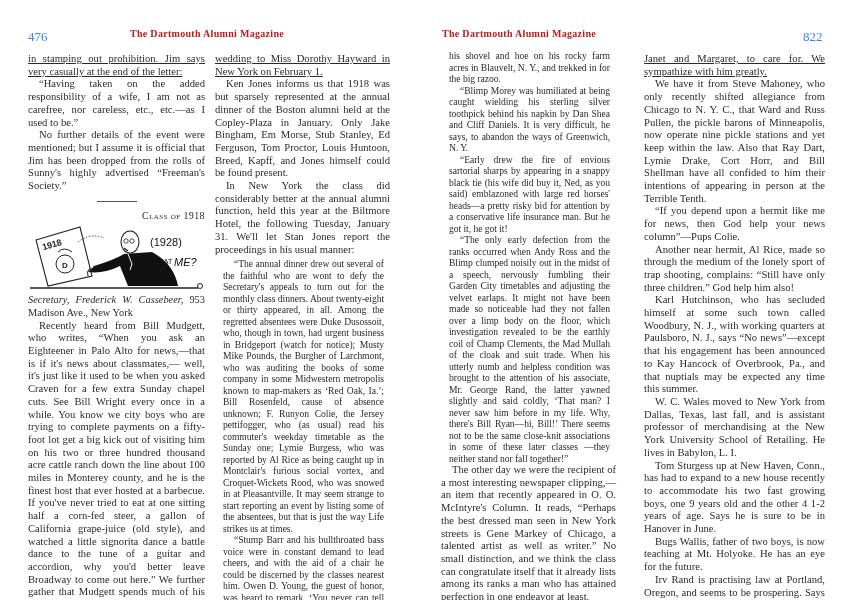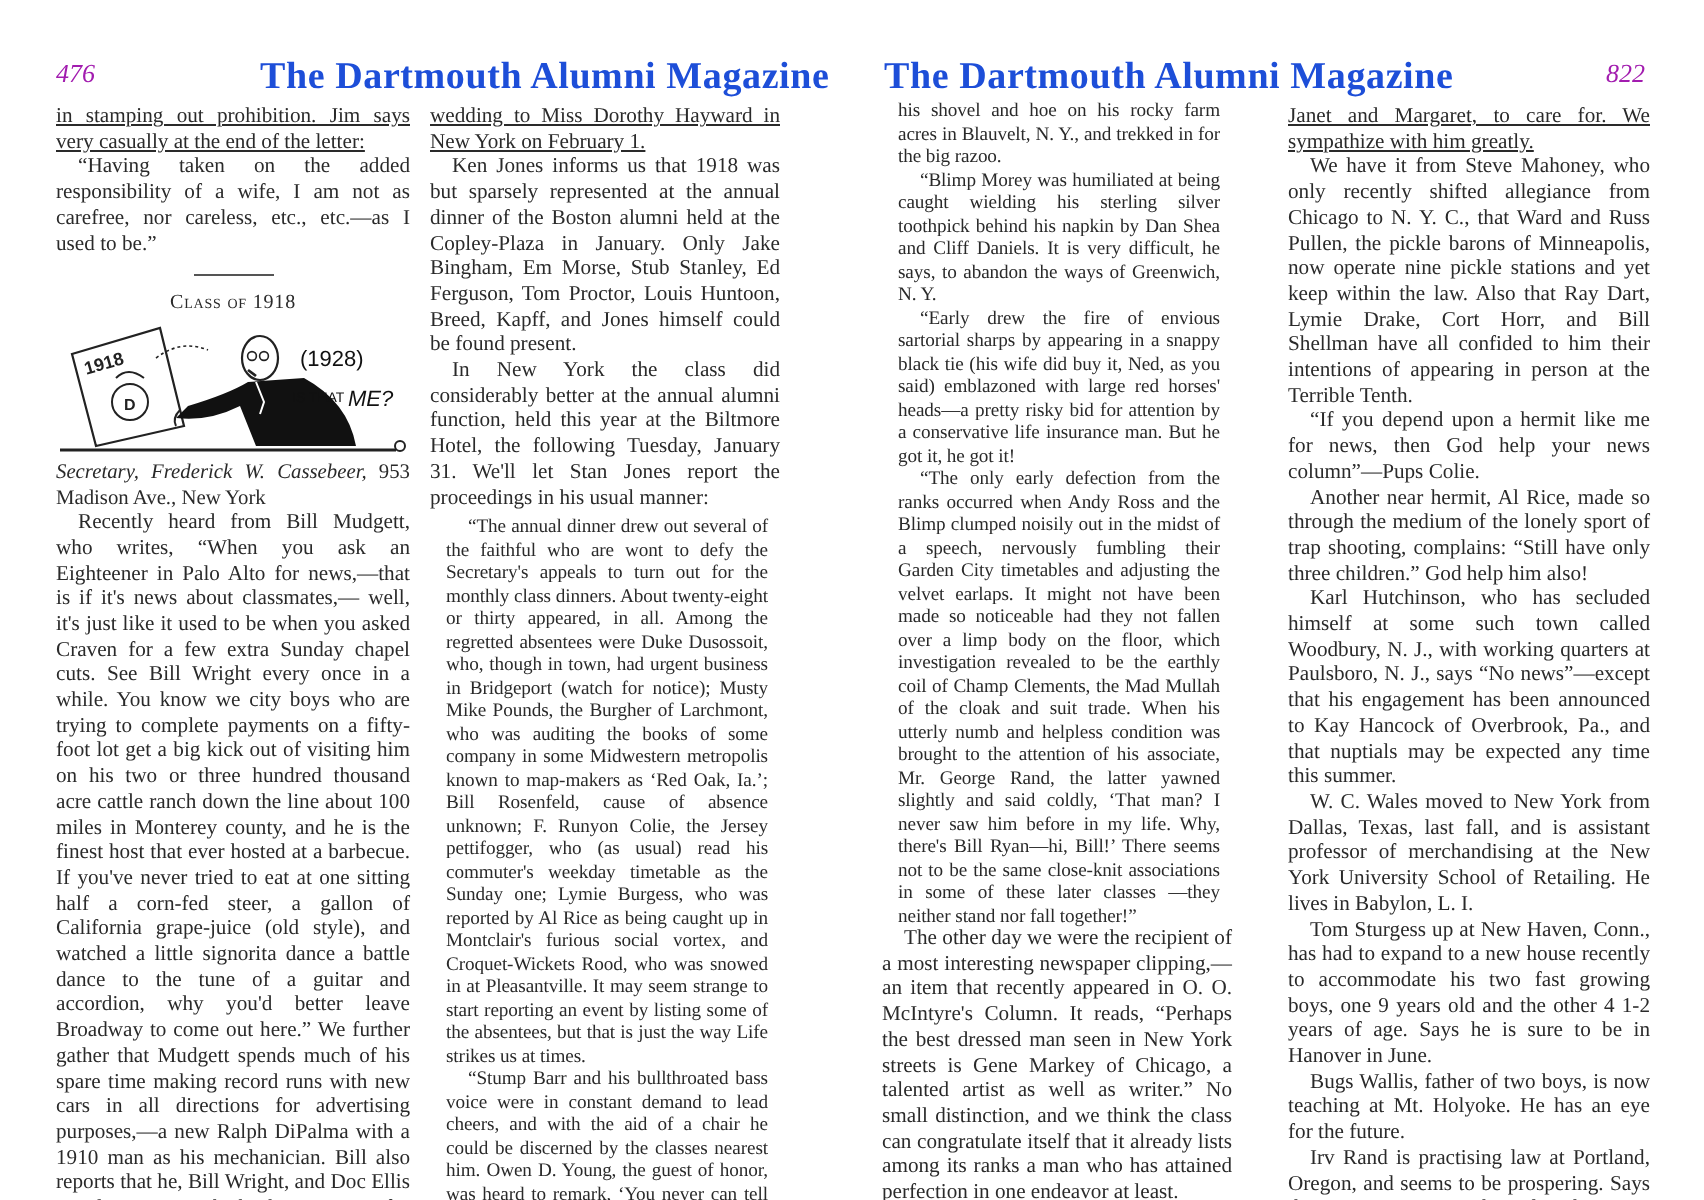--- a/index.html
+++ b/index.html
@@ -1,50 +1,51 @@
 <!DOCTYPE html>
 <html><head>
 <meta charset="utf-8">
 <style>
   html, body { margin: 0; padding: 0; background: #ffffff; }
   body { width: 852px; height: 600px; position: relative; overflow: hidden;
          font-family: "Liberation Serif", "DejaVu Serif", serif; color: #2a2a2a; }
   .page { position: absolute; top: 0; height: 600px; }
   .page.left { left: 0; width: 426px; }
   .page.right { left: 426px; width: 426px; }
-  .running-head { position: absolute; top: 28px; font-size: 19px; font-weight: bold; color: #1d4ed8; }
-  .page-num { position: absolute; top: 29px; font-size: 13px; color: #a21caf; font-style: italic; }
+  .running-head { position: absolute; top: 28px; font-size: 10px; font-weight: bold; color: #b91c1c; }
+  .page-num { position: absolute; top: 29px; font-size: 13px; color: #3b82f6; }
   .left .page-num { left: 28px; }
   .left .running-head { left: 130px; letter-spacing: 0.3px; }
   .right .running-head { left: 16px; letter-spacing: 0.3px; }
   .right .page-num { left: 377px; }
   .col { position: absolute; top: 53px; font-size: 10.6px; line-height: 12.7px; text-align: justify; }
   .col p { margin: 0; text-indent: 11px; hyphens: auto; }
   .col p.noindent { text-indent: 0; text-decoration: underline; }
   .col p.quote { font-size: 9.6px; line-height: 11.5px; margin: 0 6px 0 8px; letter-spacing: -0.05px; }
   .col1 { left: 28px; width: 177px; }
   .col2 { left: 215px; width: 175px; }
   .col3 { left: 15px; width: 175px; top: 50px; }
   .col4 { left: 218px; width: 181px; }
   .section-rule { width: 40px; height: 0; border-top: 1px solid #555; margin: 8px auto 8px auto; }
-  .class-head { text-align: center; font-variant: small-caps; font-size: 10px; letter-spacing: 0.4px; margin-bottom: 2px; }
+  .class-head { text-align: right; font-variant: small-caps; font-size: 10px; letter-spacing: 0.4px; margin-bottom: 2px; }
   .cartoon { display: block; width: 177px; height: 68px; margin: 0 0 2px 0; }
   .secretary { font-size: 10.4px; line-height: 12.6px; margin: 1px 0 2px 0; text-indent: 0 !important; }
   .secretary i { font-style: italic; }
 </style>
 </head>
 <body>
 
 <div class="page left">
   <div class="page-num">476</div>
   <div class="running-head">The Dartmouth Alumni Magazine</div>
 
   <div class="col col1">
     <p class="noindent">in stamping out prohibition. Jim says very casually at the end of the letter:</p>
     <p>“Having taken on the added responsibility of a wife, I am not as carefree, nor careless, etc., etc.—as I used to be.”</p>
+    <p>No further details of the event were mentioned; but I assume it is official that Jim has been dropped from the rolls of Sunny's highly advertised “Freeman's Society.”</p>
 
     <div class="section-rule"></div>
     <div class="class-head">Class of 1918</div>
 
     <svg class="cartoon" viewBox="0 0 177 68">
       <g>
         <polygon points="8,16 52,3 64,52 20,62" fill="#fff" stroke="#222" stroke-width="1.1"></polygon>
         <text x="14" y="22" font-size="9" font-family="Liberation Sans, sans-serif" font-weight="bold" fill="#222" transform="rotate(-16 30 20)">1918</text>
         <circle cx="37" cy="40" r="9" fill="#fff" stroke="#222" stroke-width="1"></circle>
         <path d="M30 28 q6 -6 14 0" fill="none" stroke="#222" stroke-width="1"></path>

